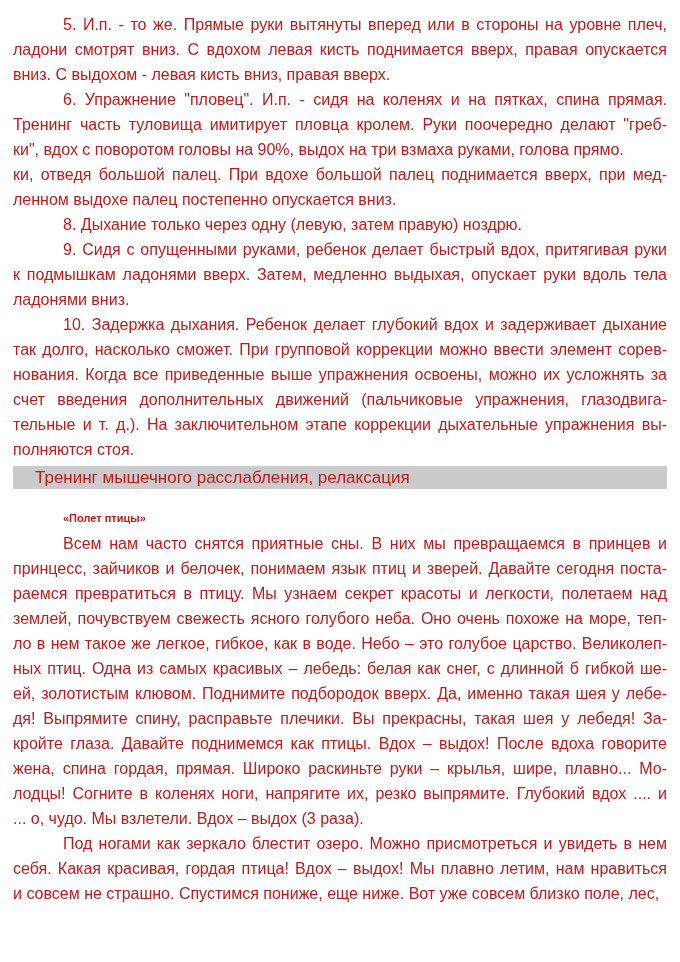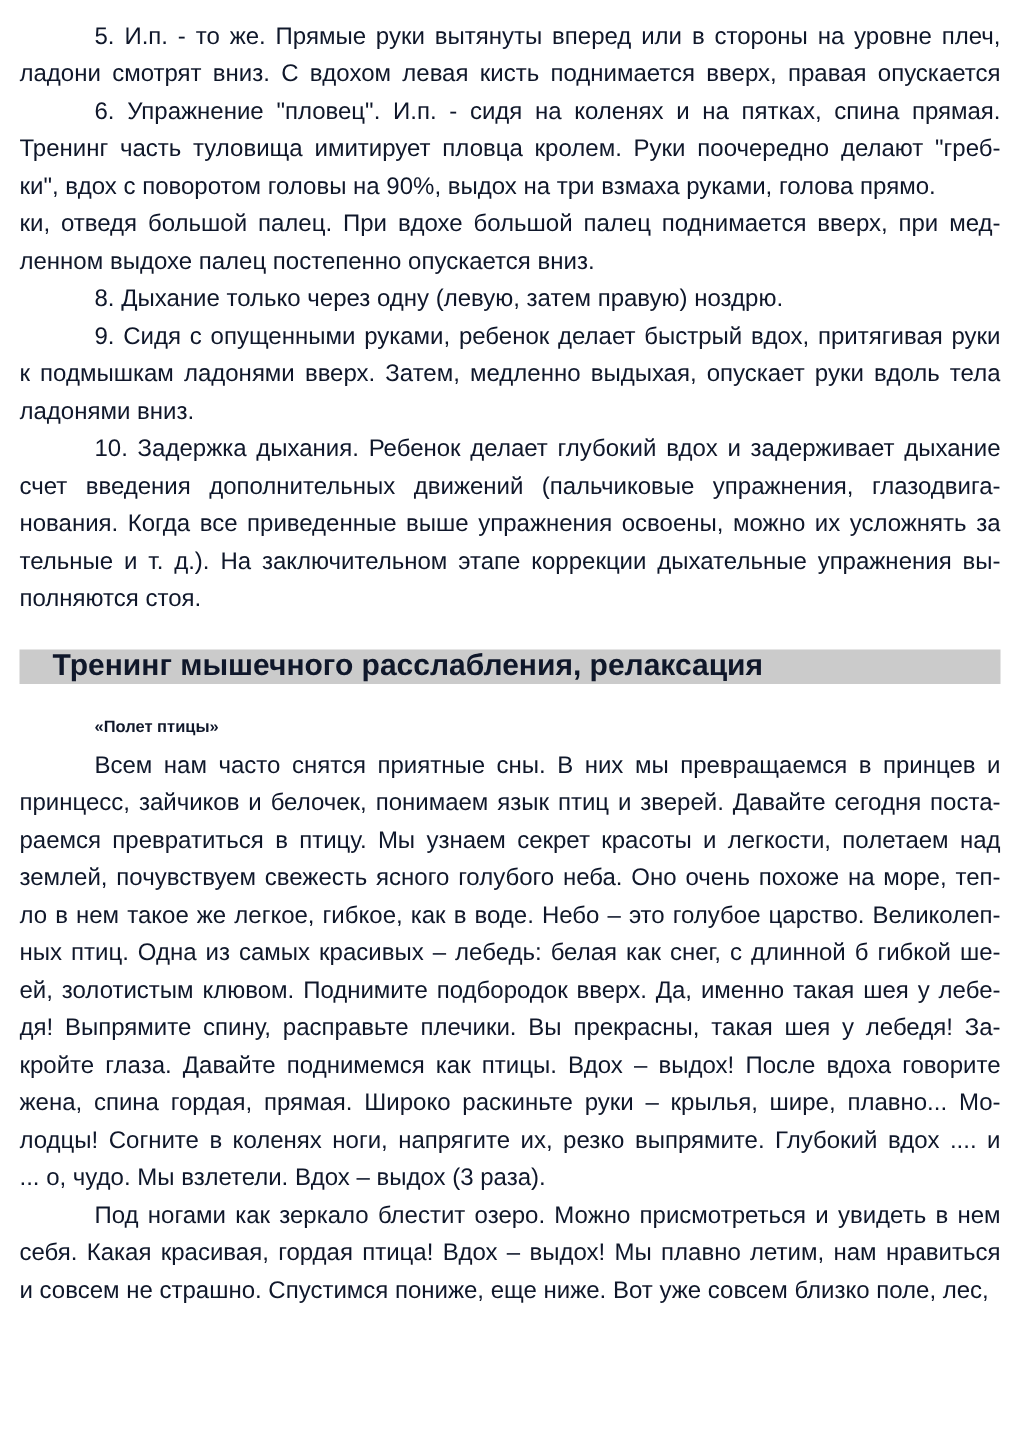--- a/index.html
+++ b/index.html
@@ -6,84 +6,86 @@
     margin: 0;
     padding: 0;
     background: #ffffff;
   }
   .page {
     position: relative;
     width: 680px;
     height: 962px;
     box-sizing: border-box;
     background: #ffffff;
-    color: #0f172a;
+    color: #b91c1c;
     font-family: "Liberation Sans", "DejaVu Sans", sans-serif;
     font-size: 16px;
     padding: 12px 13px 0 13px;
     overflow: hidden;
   }
   .para { margin: 0; }
   .line {
     line-height: 25px;
     height: 25px;
     overflow: hidden;
     text-align: justify;
     text-align-last: justify;
   }
   .line.last  { text-align-last: left; }
   .line.first { text-indent: 50px; }
   .section-header {
-    margin-top: 21px;
+    margin-top: 4px;
     margin-bottom: 17px;
     height: 23px;
     line-height: 23px;
     background: #cbcbcb;
-    font-weight: bold;
-    font-size: 20px;
+    font-weight: normal;
+    font-size: 17px;
     padding-left: 22px;
   }
   .subheading {
     font-weight: bold;
     font-size: 11px;
     line-height: 25px;
     height: 25px;
     text-indent: 50px;
   }
 </style>
 </head>
 <body>
 
 <div class="page">
   <main class="content" id="doc">
       <div class="para">
         <div class="line first">5. И.п. - то же. Прямые руки вытянуты вперед или в стороны на уровне плеч,</div>
         <div class="line">ладони смотрят вниз. С вдохом левая кисть поднимается вверх, правая опускается</div>
+        <div class="line last">вниз. С выдохом - левая кисть вниз, правая вверх.</div>
       </div>
       <div class="para">
         <div class="line first">6. Упражнение "пловец". И.п. - сидя на коленях и на пятках, спина прямая.</div>
         <div class="line">Тренинг часть туловища имитирует пловца кролем. Руки поочередно делают "греб-</div>
         <div class="line last">ки", вдох с поворотом головы на 90%, выдох на три взмаха руками, голова прямо.</div>
       </div>
       <div class="para">
         <div class="line">ки, отведя большой палец. При вдохе большой палец поднимается вверх, при мед-</div>
         <div class="line last">ленном выдохе палец постепенно опускается вниз.</div>
       </div>
       <div class="para">
         <div class="line first last">8. Дыхание только через одну (левую, затем правую) ноздрю.</div>
       </div>
       <div class="para">
         <div class="line first">9. Сидя с опущенными руками, ребенок делает быстрый вдох, притягивая руки</div>
         <div class="line">к подмышкам ладонями вверх. Затем, медленно выдыхая, опускает руки вдоль тела</div>
         <div class="line last">ладонями вниз.</div>
       </div>
       <div class="para">
         <div class="line first">10. Задержка дыхания. Ребенок делает глубокий вдох и задерживает дыхание</div>
+        <div class="line">так долго, насколько сможет. При групповой коррекции можно ввести элемент сорев-</div>
+        <div class="line">нования. Когда все приведенные выше упражнения освоены, можно их усложнять за</div>
         <div class="line">счет введения дополнительных движений (пальчиковые упражнения, глазодвига-</div>
-        <div class="line">нования. Когда все приведенные выше упражнения освоены, можно их усложнять за</div>
         <div class="line">тельные и т. д.). На заключительном этапе коррекции дыхательные упражнения вы-</div>
         <div class="line last">полняются стоя.</div>
       </div>
       <div class="section-header" style="background: rgb(203, 203, 203);">Тренинг мышечного расслабления, релаксация</div>
       <div class="subheading">«Полет птицы»</div>
       <div class="para">
         <div class="line first">Всем нам часто снятся приятные сны. В них мы превращаемся в принцев и</div>
         <div class="line">принцесс, зайчиков и белочек, понимаем язык птиц и зверей. Давайте сегодня поста-</div>
         <div class="line">раемся превратиться в птицу. Мы узнаем секрет красоты и легкости, полетаем над</div>
         <div class="line">землей, почувствуем свежесть ясного голубого неба. Оно очень похоже на море, теп-</div>

